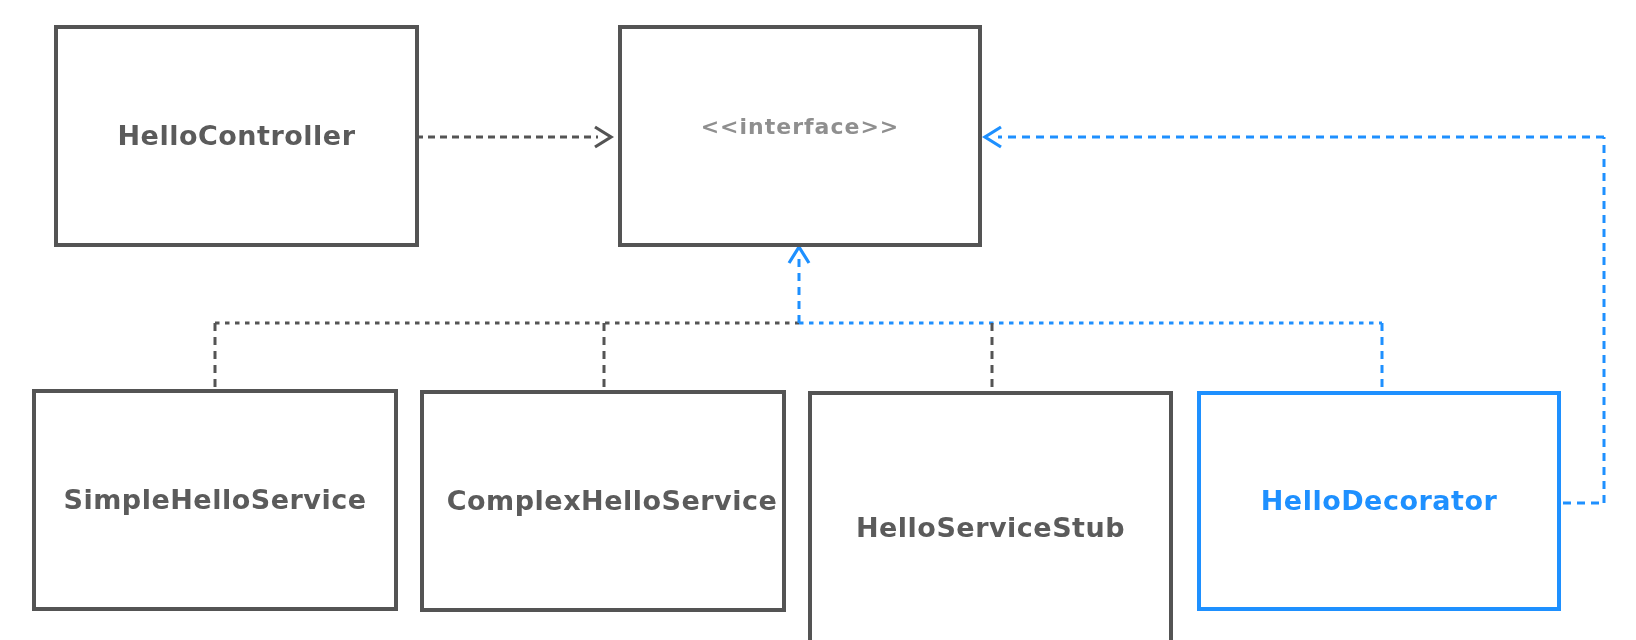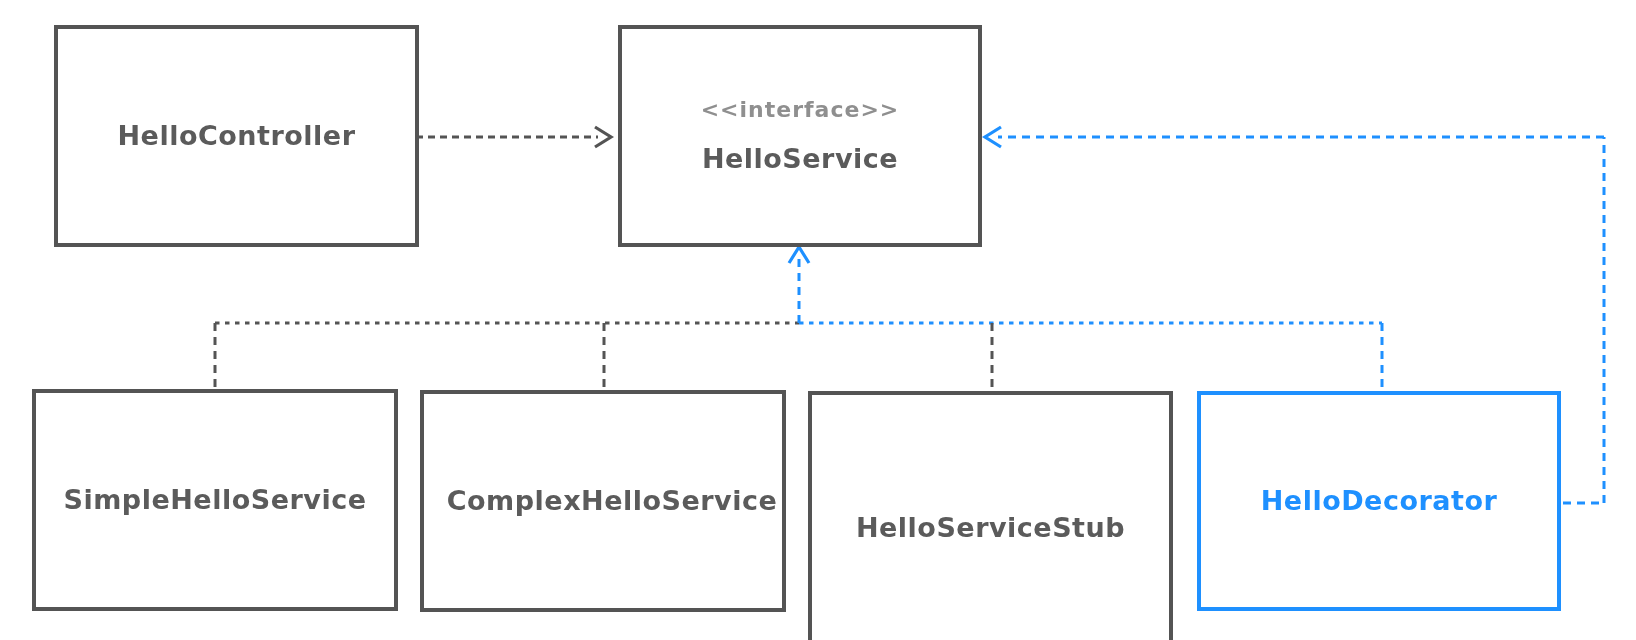--- a/index.html
+++ b/index.html
@@ -95,21 +95,20 @@
     <path class="e e-accent dash-long" d="M1604,137 H998"></path>
     <path class="e e-accent head" d="M1001,127 L985,137 L1001,147"></path>
   </svg>
 
   <div class="node" id="n-controller">
     <span class="node-label">HelloController</span>
   </div>
 
   <div class="node" id="n-service">
     <span class="node-stereotype">&lt;&lt;interface&gt;&gt;</span>
-    <span class="node-label">HelloService</span>
   </div>
 
   <div class="node" id="n-simple">
     <span class="node-label">SimpleHelloService</span>
   </div>
 
   <div class="node" id="n-complex">
     <span class="node-label">ComplexHelloService</span>
   </div>
 

